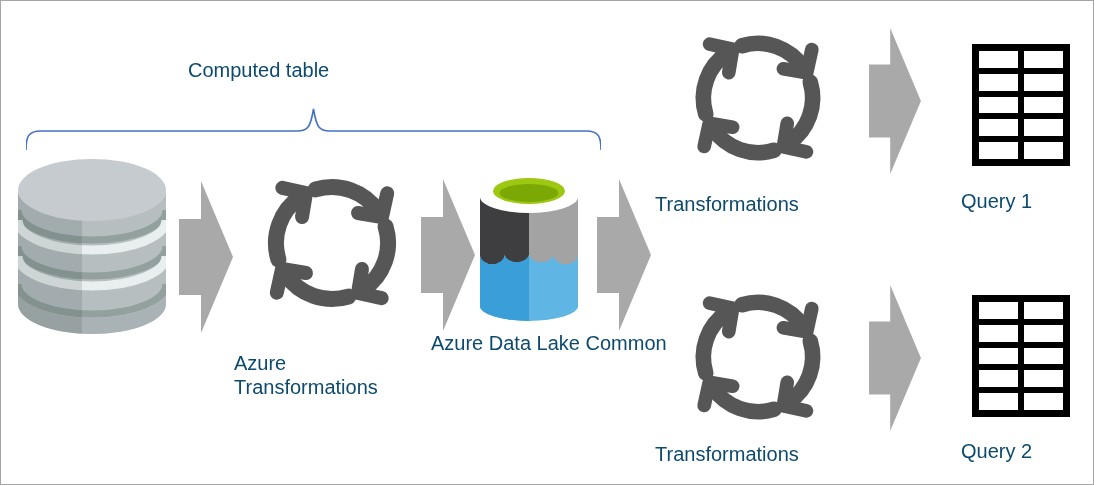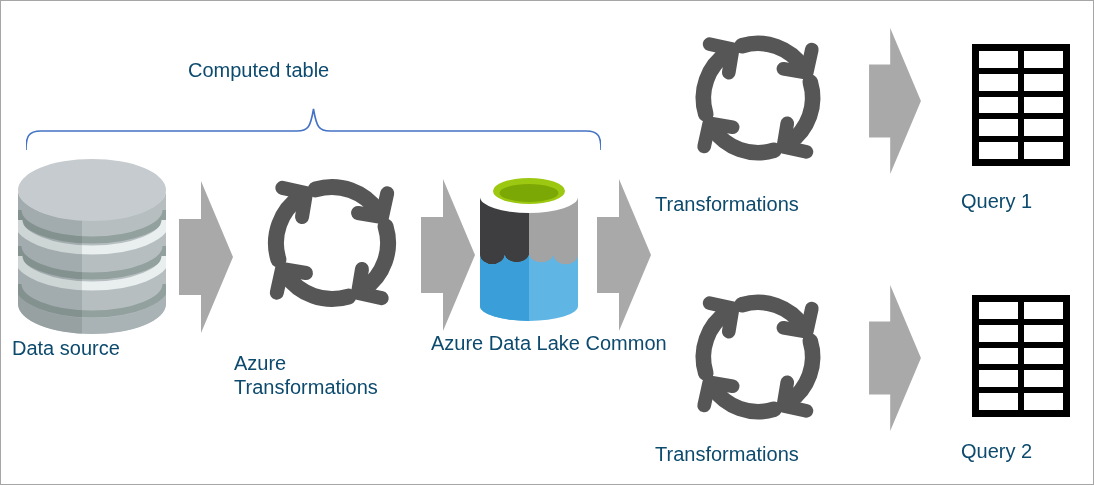--- a/index.html
+++ b/index.html
@@ -95,21 +95,20 @@
         </g>
         <g fill="none" stroke="#e9eeee" stroke-width="9">
           <path d="M0,66 A74,30 0 0 0 148,66"></path>
           <path d="M0,102 A74,30 0 0 0 148,102"></path>
         </g>
         <rect x="0" y="30" width="64" height="152" fill="rgba(30,45,45,0.13)"></rect>
       </g>
       <ellipse cx="74" cy="36" rx="74" ry="31" fill="#c6cbcf"></ellipse>
     </svg>
   </div>
-  <div class="lbl" style="left:11px;top:335px;width:160px;">Data source</div>
 
   <svg class="abs" style="left:178px;top:180px;" width="54" height="152" viewBox="0 0 54 152">
       <use href="#blockarrow"></use>
     </svg>
 
   <svg class="abs" style="left:251px;top:162px;" width="160" height="160" viewBox="0 0 160 160">
       <use href="#cycle"></use>
     </svg>
   <div class="lbl wrap" style="left:233px;top:350px;width:200px;">
     <span>Azure</span><br>

